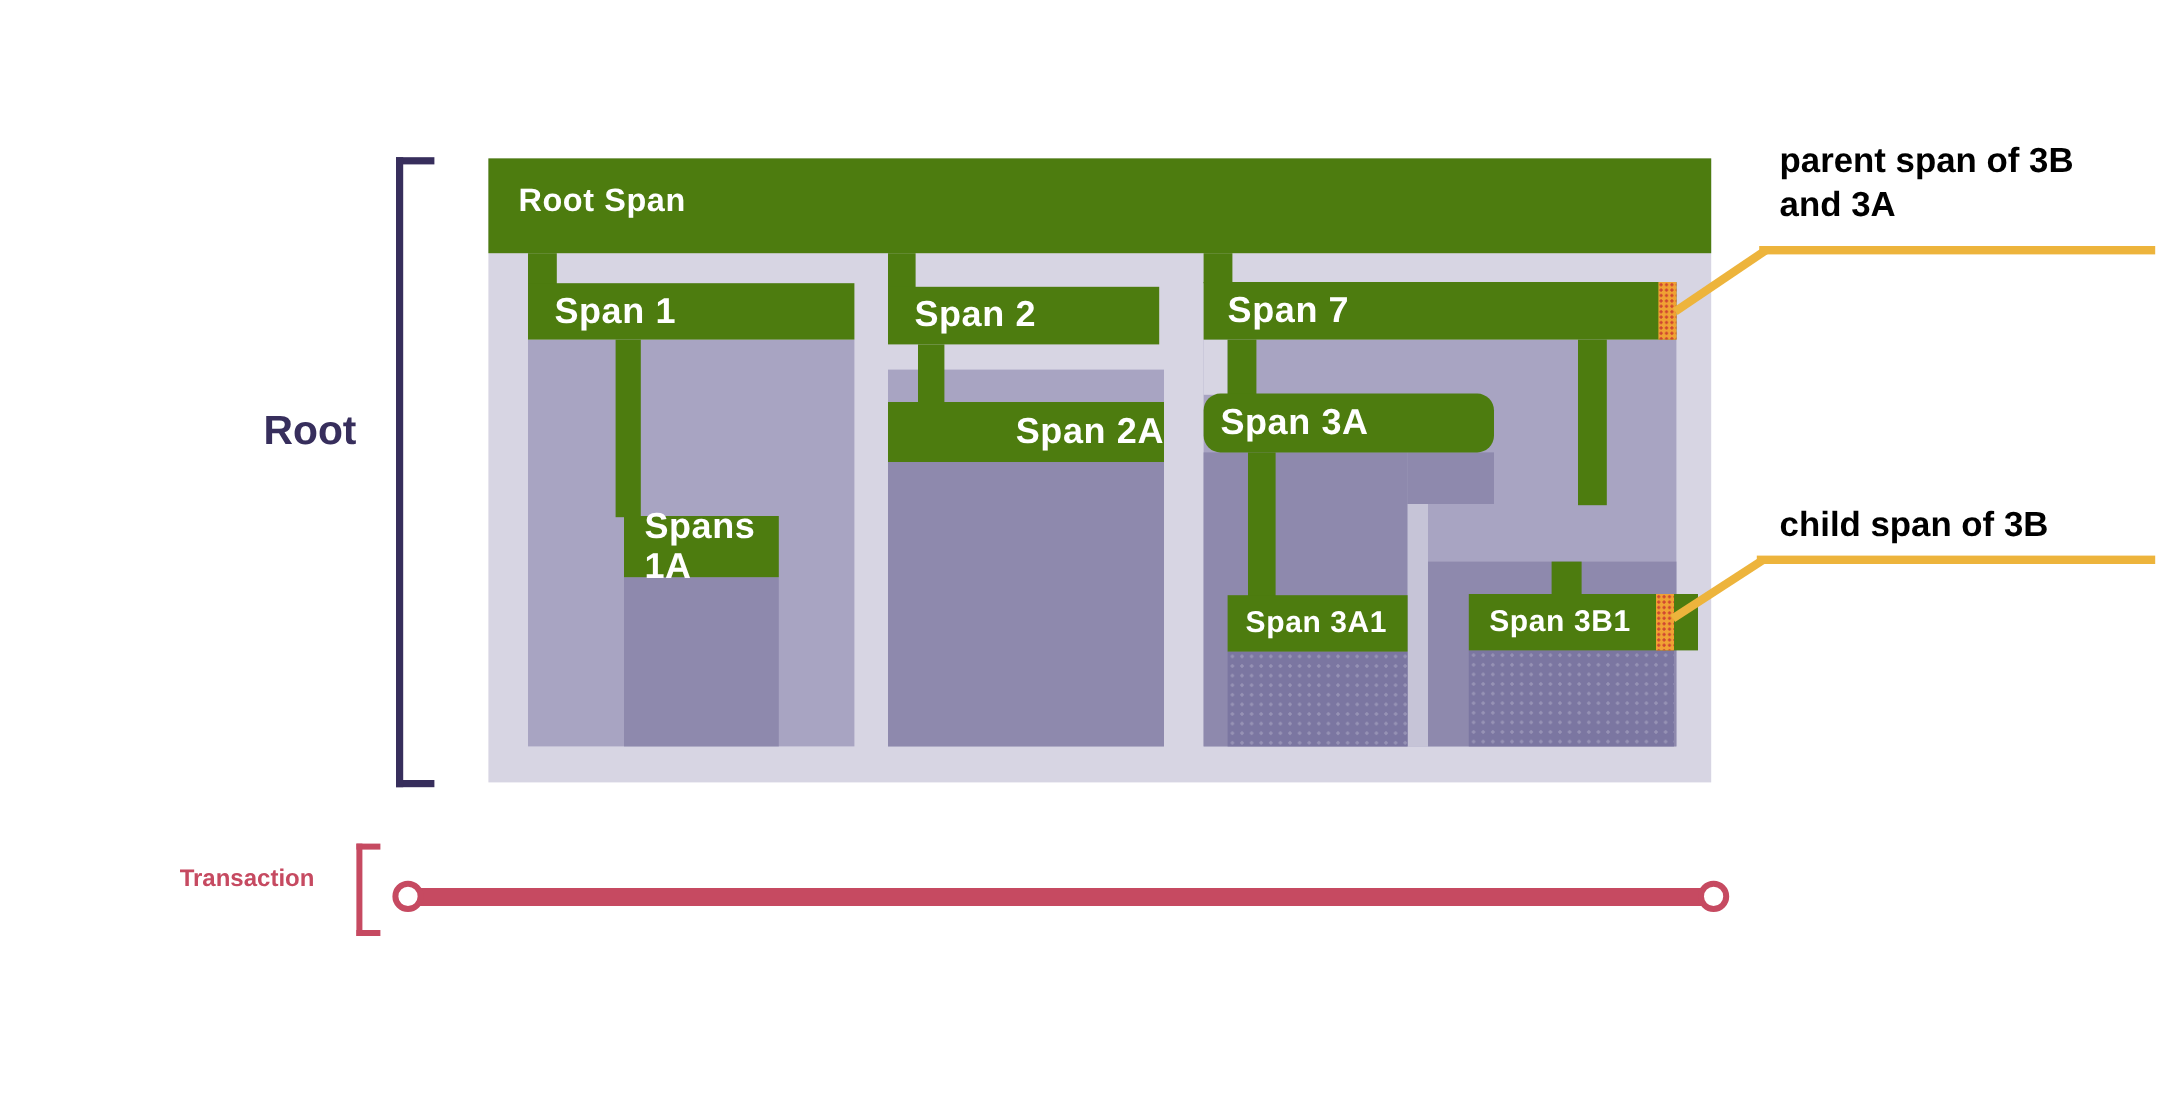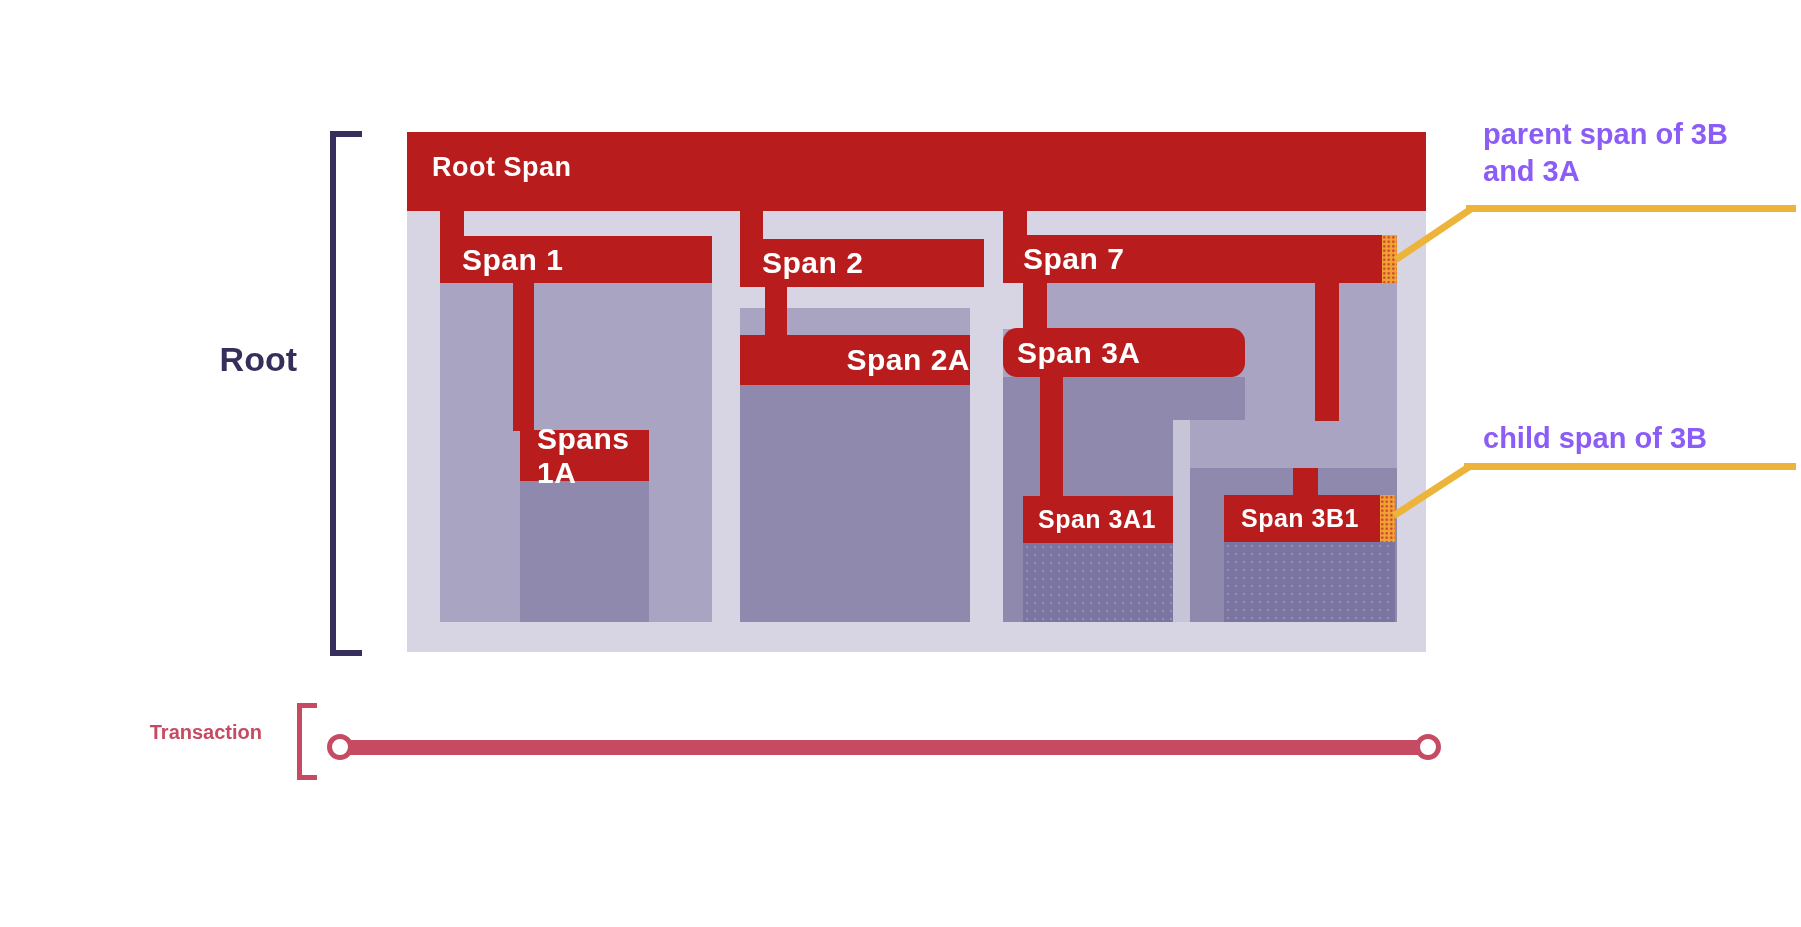--- a/index.html
+++ b/index.html
@@ -1,20 +1,20 @@
 <!DOCTYPE html>
 <html><head>
 <meta charset="utf-8">
 <style>
   html,body{margin:0;padding:0;background:#ffffff;}
   #canvas{position:relative;width:1801px;height:927px;background:#ffffff;overflow:hidden;
           font-family:"Liberation Sans", sans-serif;}
 
   .abs{position:absolute;}
-  .dark{background:#b91c1c;}
+  .dark{background:#4d7c0f;}
   .light{background:#d7d5e3;}
   .l1{background:#a8a4c2;}
   .l2{background:#8e89ad;}
   .l3{background:#7b76a1;
       background-image:radial-gradient(rgba(215,213,227,0.30) 1.2px, transparent 1.5px);
       background-size:8px 8px;}
   .strip{background:#c6c4d7;}
 
   .bar{display:flex;align-items:center;color:#ffffff;font-weight:bold;
        font-size:30px;letter-spacing:0.5px;padding-left:22px;box-sizing:border-box;}
@@ -44,44 +44,44 @@
   #c2a {left:765px;top:287px;width:22px;height:49px;}
   #c3  {left:1003px;top:211px;width:24px;height:25px;}
   #c3a {left:1023px;top:283px;width:24px;height:46px;}
   #c3a1{left:1040px;top:377px;width:23px;height:120px;}
   #c3b {left:1315px;top:283px;width:24px;height:138px;}
   #c3b1{left:1293px;top:468px;width:25px;height:28px;}
 
   
   #bar-1  {left:440px;top:236px;width:272px;height:47px;}
   #bar-1a {left:520px;top:430px;width:129px;height:51px;padding-left:17px;}
-  #bar-2  {left:740px;top:239px;width:244px;height:48px;}
+  #bar-2  {left:740px;top:239px;width:226px;height:48px;}
   #bar-2a {left:740px;top:335px;width:230px;height:50px;justify-content:flex-end;}
   #bar-3  {left:1003px;top:235px;width:394px;height:48px;padding-left:20px;}
   #bar-3a {left:1003px;top:328px;width:242px;height:49px;padding-left:14px;border-radius:14px;}
   #bar-3a1{left:1023px;top:496px;width:150px;height:47px;padding-left:15px;font-size:25px;}
   #bar-3b {left:1190px;top:420px;width:207px;height:48px;padding-left:25px;}
-  #bar-3b1{left:1224px;top:495px;width:171px;height:47px;padding-left:17px;font-size:25px;}
+  #bar-3b1{left:1224px;top:495px;width:191px;height:47px;padding-left:17px;font-size:25px;}
 
   
   .orange-marker{background-color:#f0a233;
       background-image:radial-gradient(#cf4631 1.1px, transparent 1.4px);
       background-size:4.5px 4.5px;}
   #marker-parent{left:1382px;top:235px;width:15px;height:48px;}
   #marker-child {left:1380px;top:495px;width:15px;height:47px;}
 
   
   .amber{background:#edb43c;}
   #diag-1 {left:1396px;top:256px;width:92px;height:7px;transform-origin:left center;transform:rotate(-34deg);}
   #horiz-1{left:1466px;top:205px;width:330px;height:7px;}
   #diag-2 {left:1394px;top:512px;width:90px;height:7px;transform-origin:left center;transform:rotate(-33deg);}
   #horiz-2{left:1464px;top:463px;width:332px;height:7px;}
 
   
-  .ann{color:#8b5cf6;font-weight:bold;font-size:29px;line-height:37px;}
+  .ann{color:#000000;font-weight:bold;font-size:29px;line-height:37px;}
   #ann-parent{left:1483px;top:116px;width:250px;}
   #ann-child {left:1483px;top:420px;width:320px;}
 
   
   #spans-label{left:100px;top:340px;width:197px;text-align:right;
       color:#372e5c;font-weight:bold;font-size:34px;}
   #spans-bracket{left:330px;top:131px;width:32px;height:525px;box-sizing:border-box;
       border-left:6px solid #372e5c;border-top:6px solid #372e5c;border-bottom:6px solid #372e5c;}
   #transaction-label{left:40px;top:721px;width:222px;text-align:right;
       color:#c64a61;font-weight:bold;font-size:20px;}

